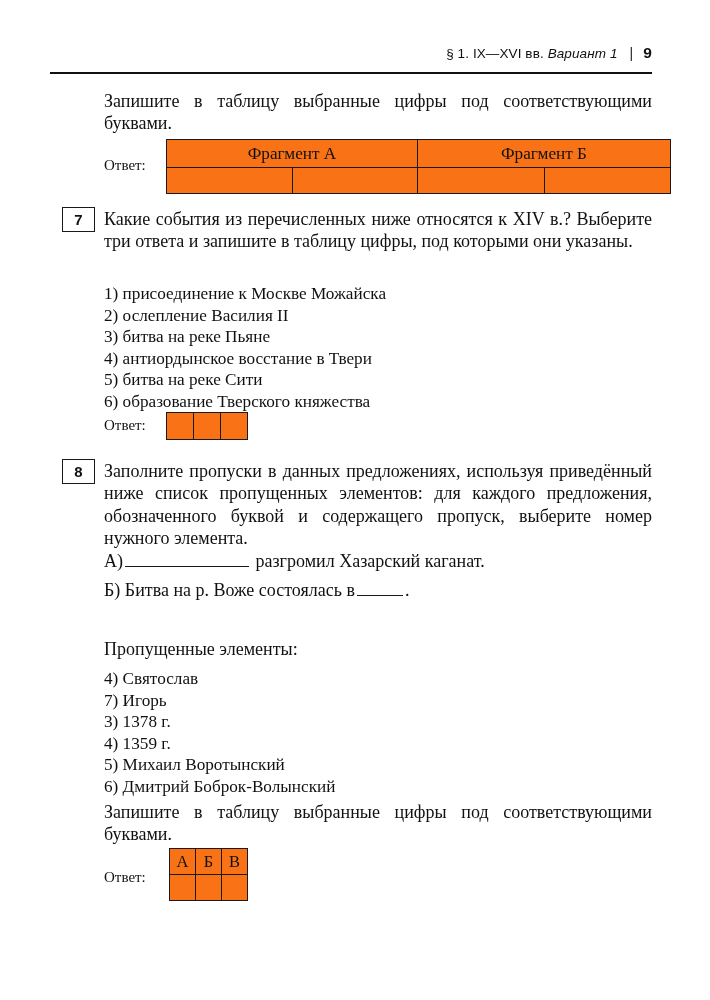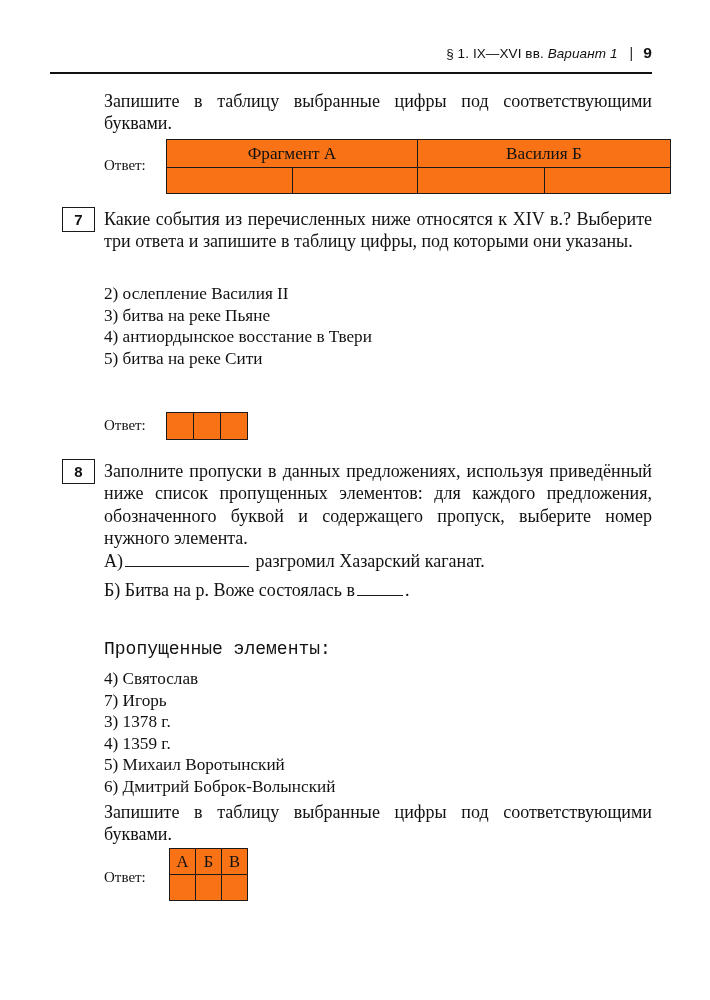--- a/index.html
+++ b/index.html
@@ -161,40 +161,42 @@
   <div class="header-rule"></div>
 
   <div class="body-text col" style="top:90px;">Запишите в таблицу выбранные цифры под соответствующими буквами.</div>
 
   <div class="answer-label" style="left:104px; top:157px;">Ответ:</div>
 
   <table class="tbl" id="fragment-table">
     <tbody>
         <tr>
       <td class="hdr" colspan="2" style="width:242px;">Фрагмент А</td>
-      <td class="hdr" colspan="2" style="width:244px;">Василия Б</td>
+      <td class="hdr" colspan="2" style="width:244px;">Фрагмент Б</td>
     </tr>
     <tr>
       <td class="blank" style="width:121px;"></td>
       <td class="blank" style="width:121px;"></td>
       <td class="blank" style="width:122px;"></td>
       <td class="blank" style="width:122px;"></td>
     </tr>
   </tbody>
     </table>
 
   <div class="qnum" style="left:62px; top:207px;">7</div>
 
   <div class="body-text col" style="top:208px;">Какие события из перечисленных ниже относятся к XIV в.? Выберите три ответа и запишите в таблицу цифры, под которыми они указаны.</div>
 
   <div class="list" style="top:283px;">
+    <div>1) присоединение к Москве Можайска</div>
     <div>2) ослепление Василия II</div>
     <div>3) битва на реке Пьяне</div>
     <div>4) антиордынское восстание в Твери</div>
     <div>5) битва на реке Сити</div>
+    <div>6) образование Тверского княжества</div>
   </div>
 
   <div class="answer-label" style="left:104px; top:417px;">Ответ:</div>
 
   <table class="tbl" id="q7-answer-table">
     <tbody>
         <tr>
       <td></td>
       <td></td>
       <td></td>
@@ -208,21 +210,21 @@
 
   <div class="body-text col stmt" style="top:550px;">
     <span>А)</span><span class="blank-line" id="blank-a" style="width: 124px;"></span><span> разгромил Хазарский каганат.</span>
   </div>
 
   <div class="body-text col stmt" style="top:579px;">
     <span>Б)</span><span> Битва на р. Воже состоялась в</span><span class="blank-line" id="blank-b" style="width: 46px;"></span><span>.</span>
   </div>
 
 
-  <div class="body-text col" style="top:638px;font-family:Liberation Mono, monospace;">Пропущенные элементы:</div>
+  <div class="body-text col" style="top:638px;">Пропущенные элементы:</div>
 
   <div class="list" style="top:668px;">
     <div>4) Святослав</div>
     <div>7) Игорь</div>
     <div>3) 1378 г.</div>
     <div>4) 1359 г.</div>
     <div>5) Михаил Воротынский</div>
     <div>6) Дмитрий Боброк-Волынский</div>
   </div>
 

